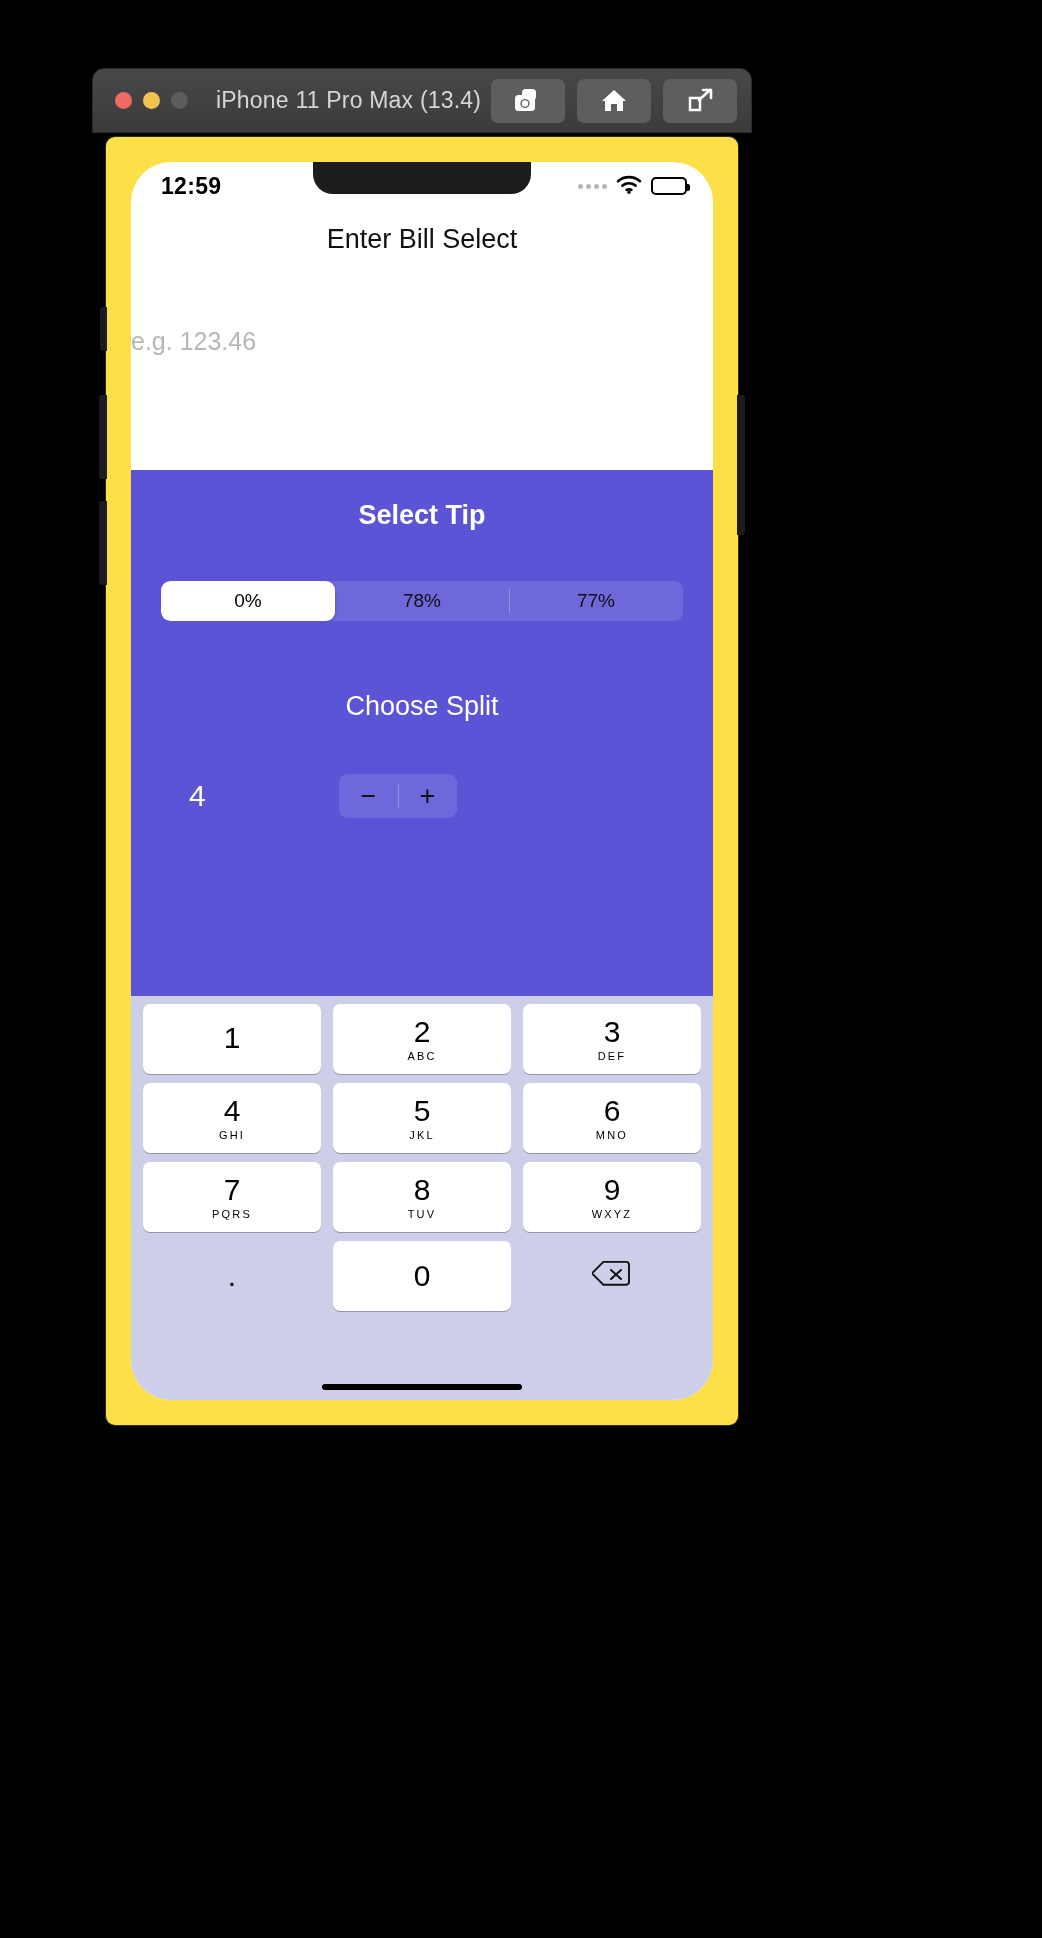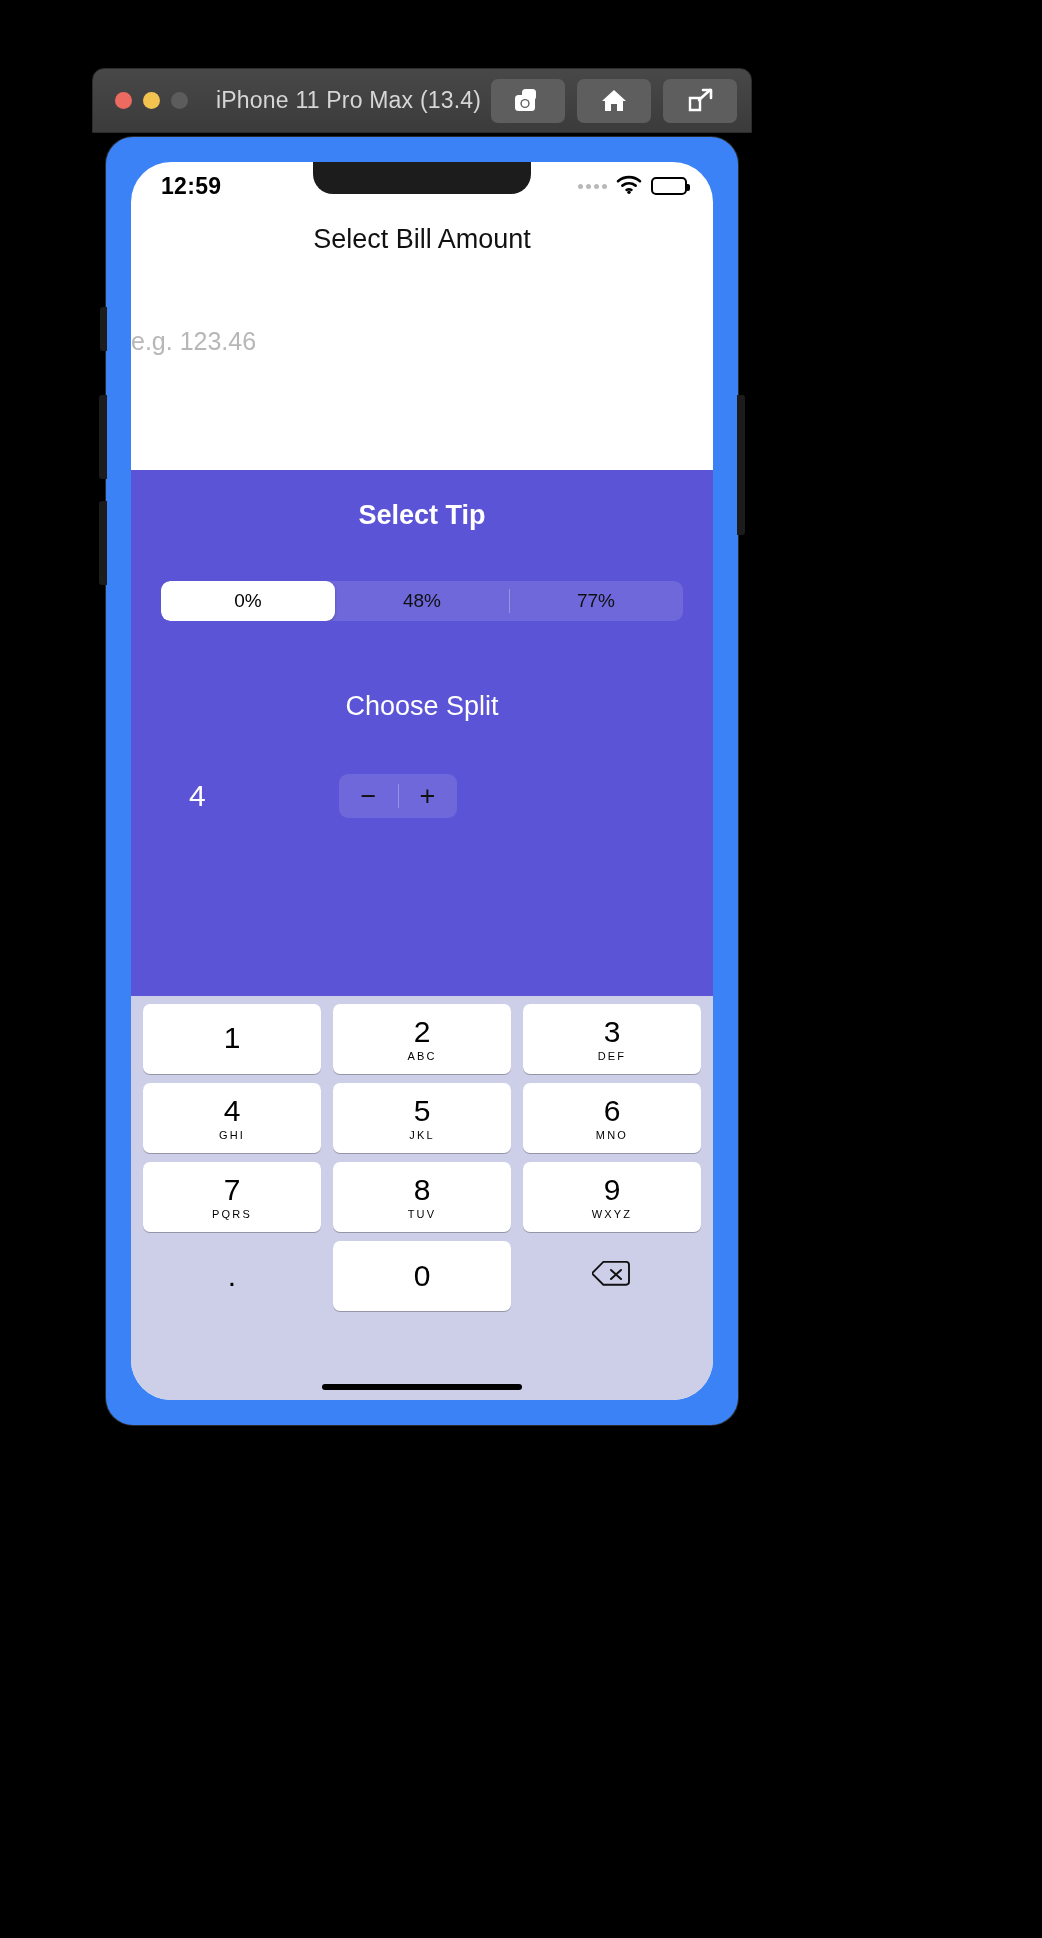--- a/index.html
+++ b/index.html
@@ -39,22 +39,22 @@
     border-radius: 7px;
     display: flex; align-items: center; justify-content: center;
   }
   .tb-btn svg { display: block; }
 
   
   #phone {
     position: absolute;
     left: 106px; top: 137px;
     width: 632px; height: 1288px;
-    background: #3b82f6;
-    border-radius: 27px;
+    background: #fde047;
+    border-radius: 9px;
     box-shadow: 0 0 0 1px #2a2a2a;
   }
   .side-btn { position: absolute; background: #1c1c1c; }
   .sb-left1 { left: -6px; top: 170px;  width: 7px; height: 44px;  border-radius: 3px 0 0 3px; }
   .sb-left2 { left: -7px; top: 258px;  width: 8px; height: 84px;  border-radius: 3px 0 0 3px; }
   .sb-left3 { left: -7px; top: 364px;  width: 8px; height: 84px;  border-radius: 3px 0 0 3px; }
   .sb-right { right: -7px; top: 258px; width: 8px; height: 140px; border-radius: 0 3px 3px 0; }
 
   #screen {
     position: absolute;
@@ -325,30 +325,30 @@
           </svg>
         </span>
         <span class="battery-shell">
           <span class="battery-fill"></span>
           <span class="battery-cap"></span>
         </span>
       </div>
     </div>
 
     <div id="bill-section">
-      <div id="bill-title">Select Bill Amount</div>
+      <div id="bill-title">Enter Bill Select</div>
       <input id="bill-input" type="text" placeholder="e.g. 123.46" style="">
     </div>
 
     <div id="purple-section">
       <div id="select-tip-label" class="section-label">Select Tip</div>
 
       <div id="tip-segmented">
         <div class="seg selected">0%</div>
-        <div class="seg">48%</div>
+        <div class="seg">78%</div>
         <div class="seg">77%</div>
       </div>
 
       <div id="choose-split-label" class="section-label">Choose Split</div>
 
       <div id="split-row">
         <div id="split-count">4</div>
         <div id="stepper">
           <div class="step-btn">−</div>
           <div class="step-btn">+</div>

